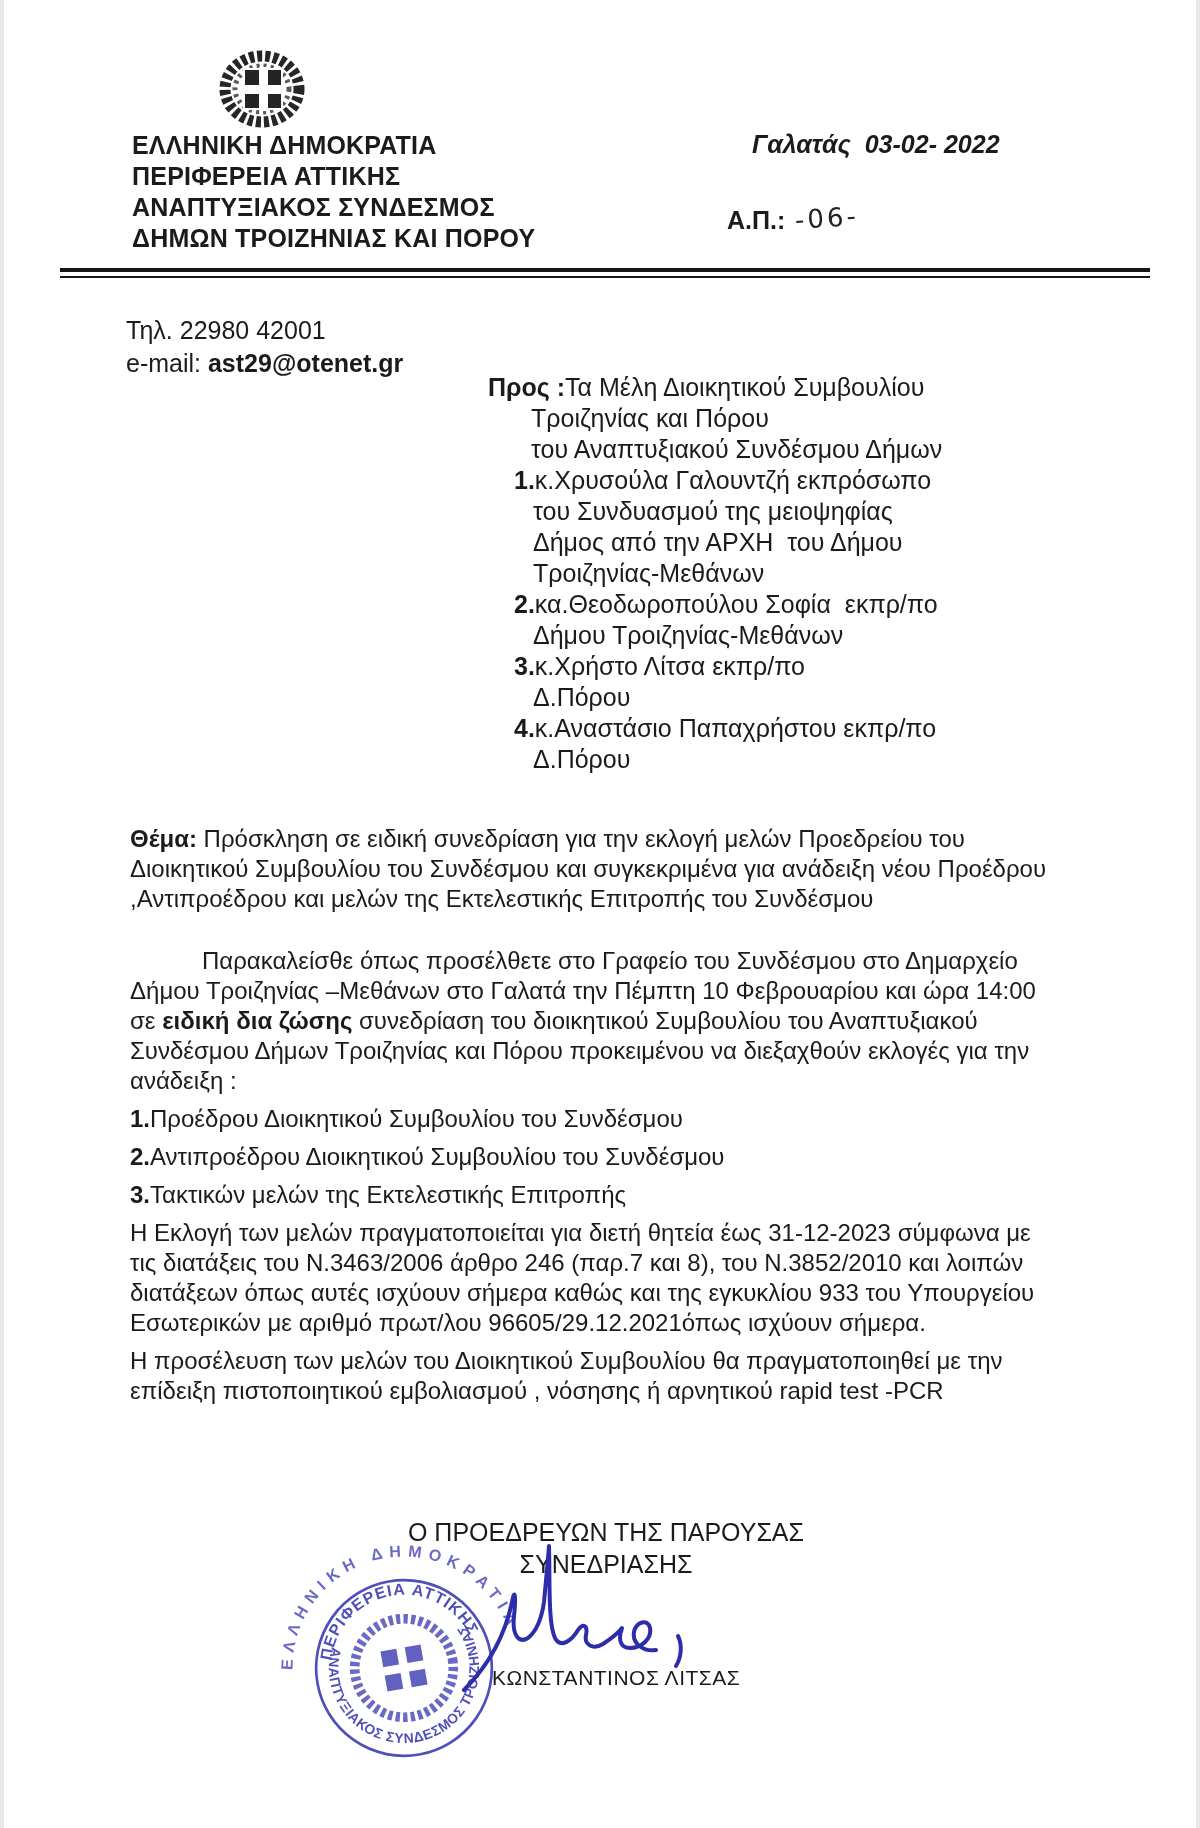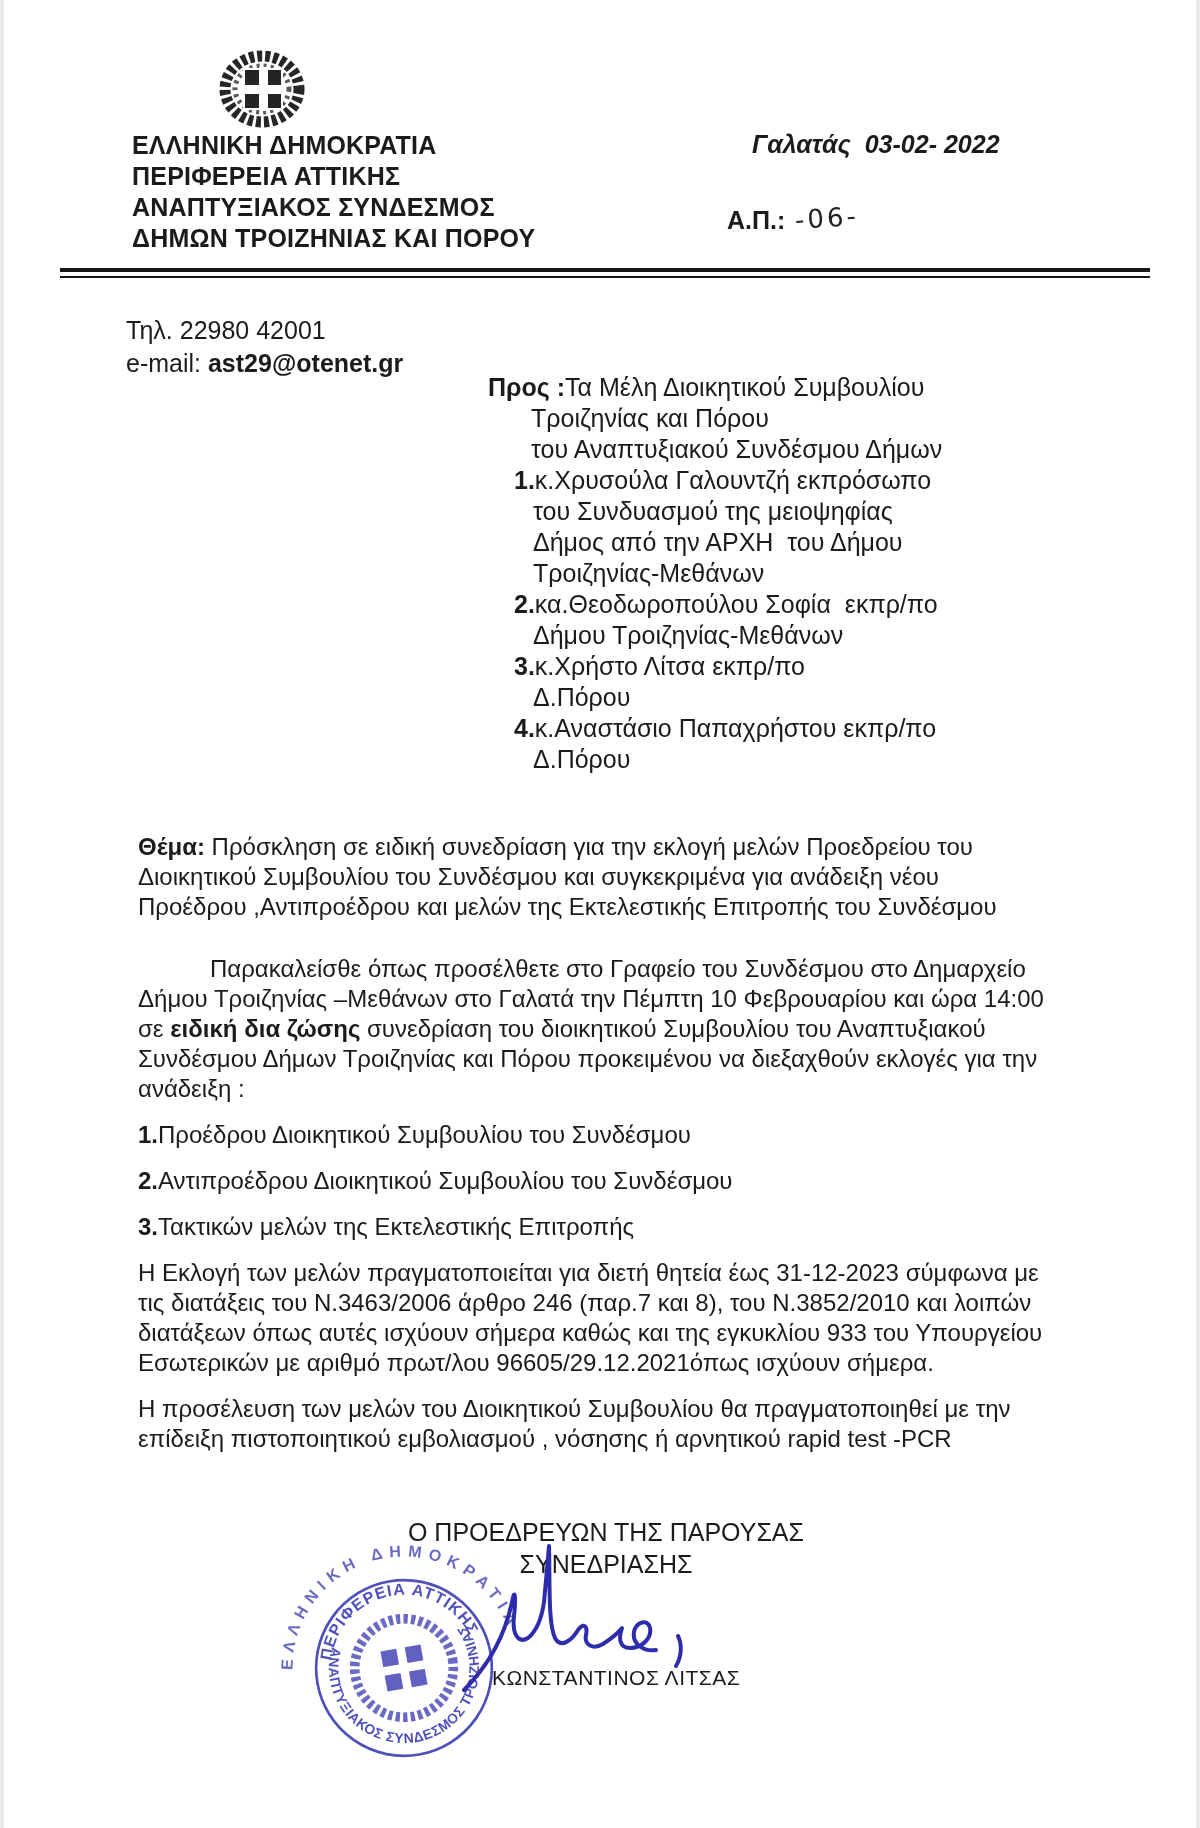--- a/index.html
+++ b/index.html
@@ -25,21 +25,21 @@
   
   .recipients{position:absolute;left:437px;top:372px;font-size:25px;line-height:31px;margin-left:47px;}
   .rline{white-space:pre;}
   .ind0{padding-left:0;}
   .ind1{padding-left:43px;}
   .ind2{padding-left:26px;}
   .ind3{padding-left:45px;}
 
   
   .letter-body{position:absolute;left:118px;top:816px;width:940px;font-size:24px;line-height:30px;}
-  .para{margin:16px;}
+  .para{margin:8px;}
   [data-name="invitation-paragraph"]{margin-top:32px;text-indent:72px;}
 
   
   .sig-title{position:absolute;left:372px;top:1516px;width:460px;text-align:center;font-size:25px;line-height:32px;}
   .sig-name{position:absolute;left:488px;top:1666px;font-size:21px;letter-spacing:0.5px;z-index:2;}
   .signature-svg{position:absolute;left:448px;top:1540px;z-index:4;}
   .stamp-svg{position:absolute;left:250px;top:1518px;z-index:3;opacity:0.9;transform:rotate(-10deg);}
   .stamp-svg text{font-family:"Liberation Sans",sans-serif;}
 </style>
 </head>

